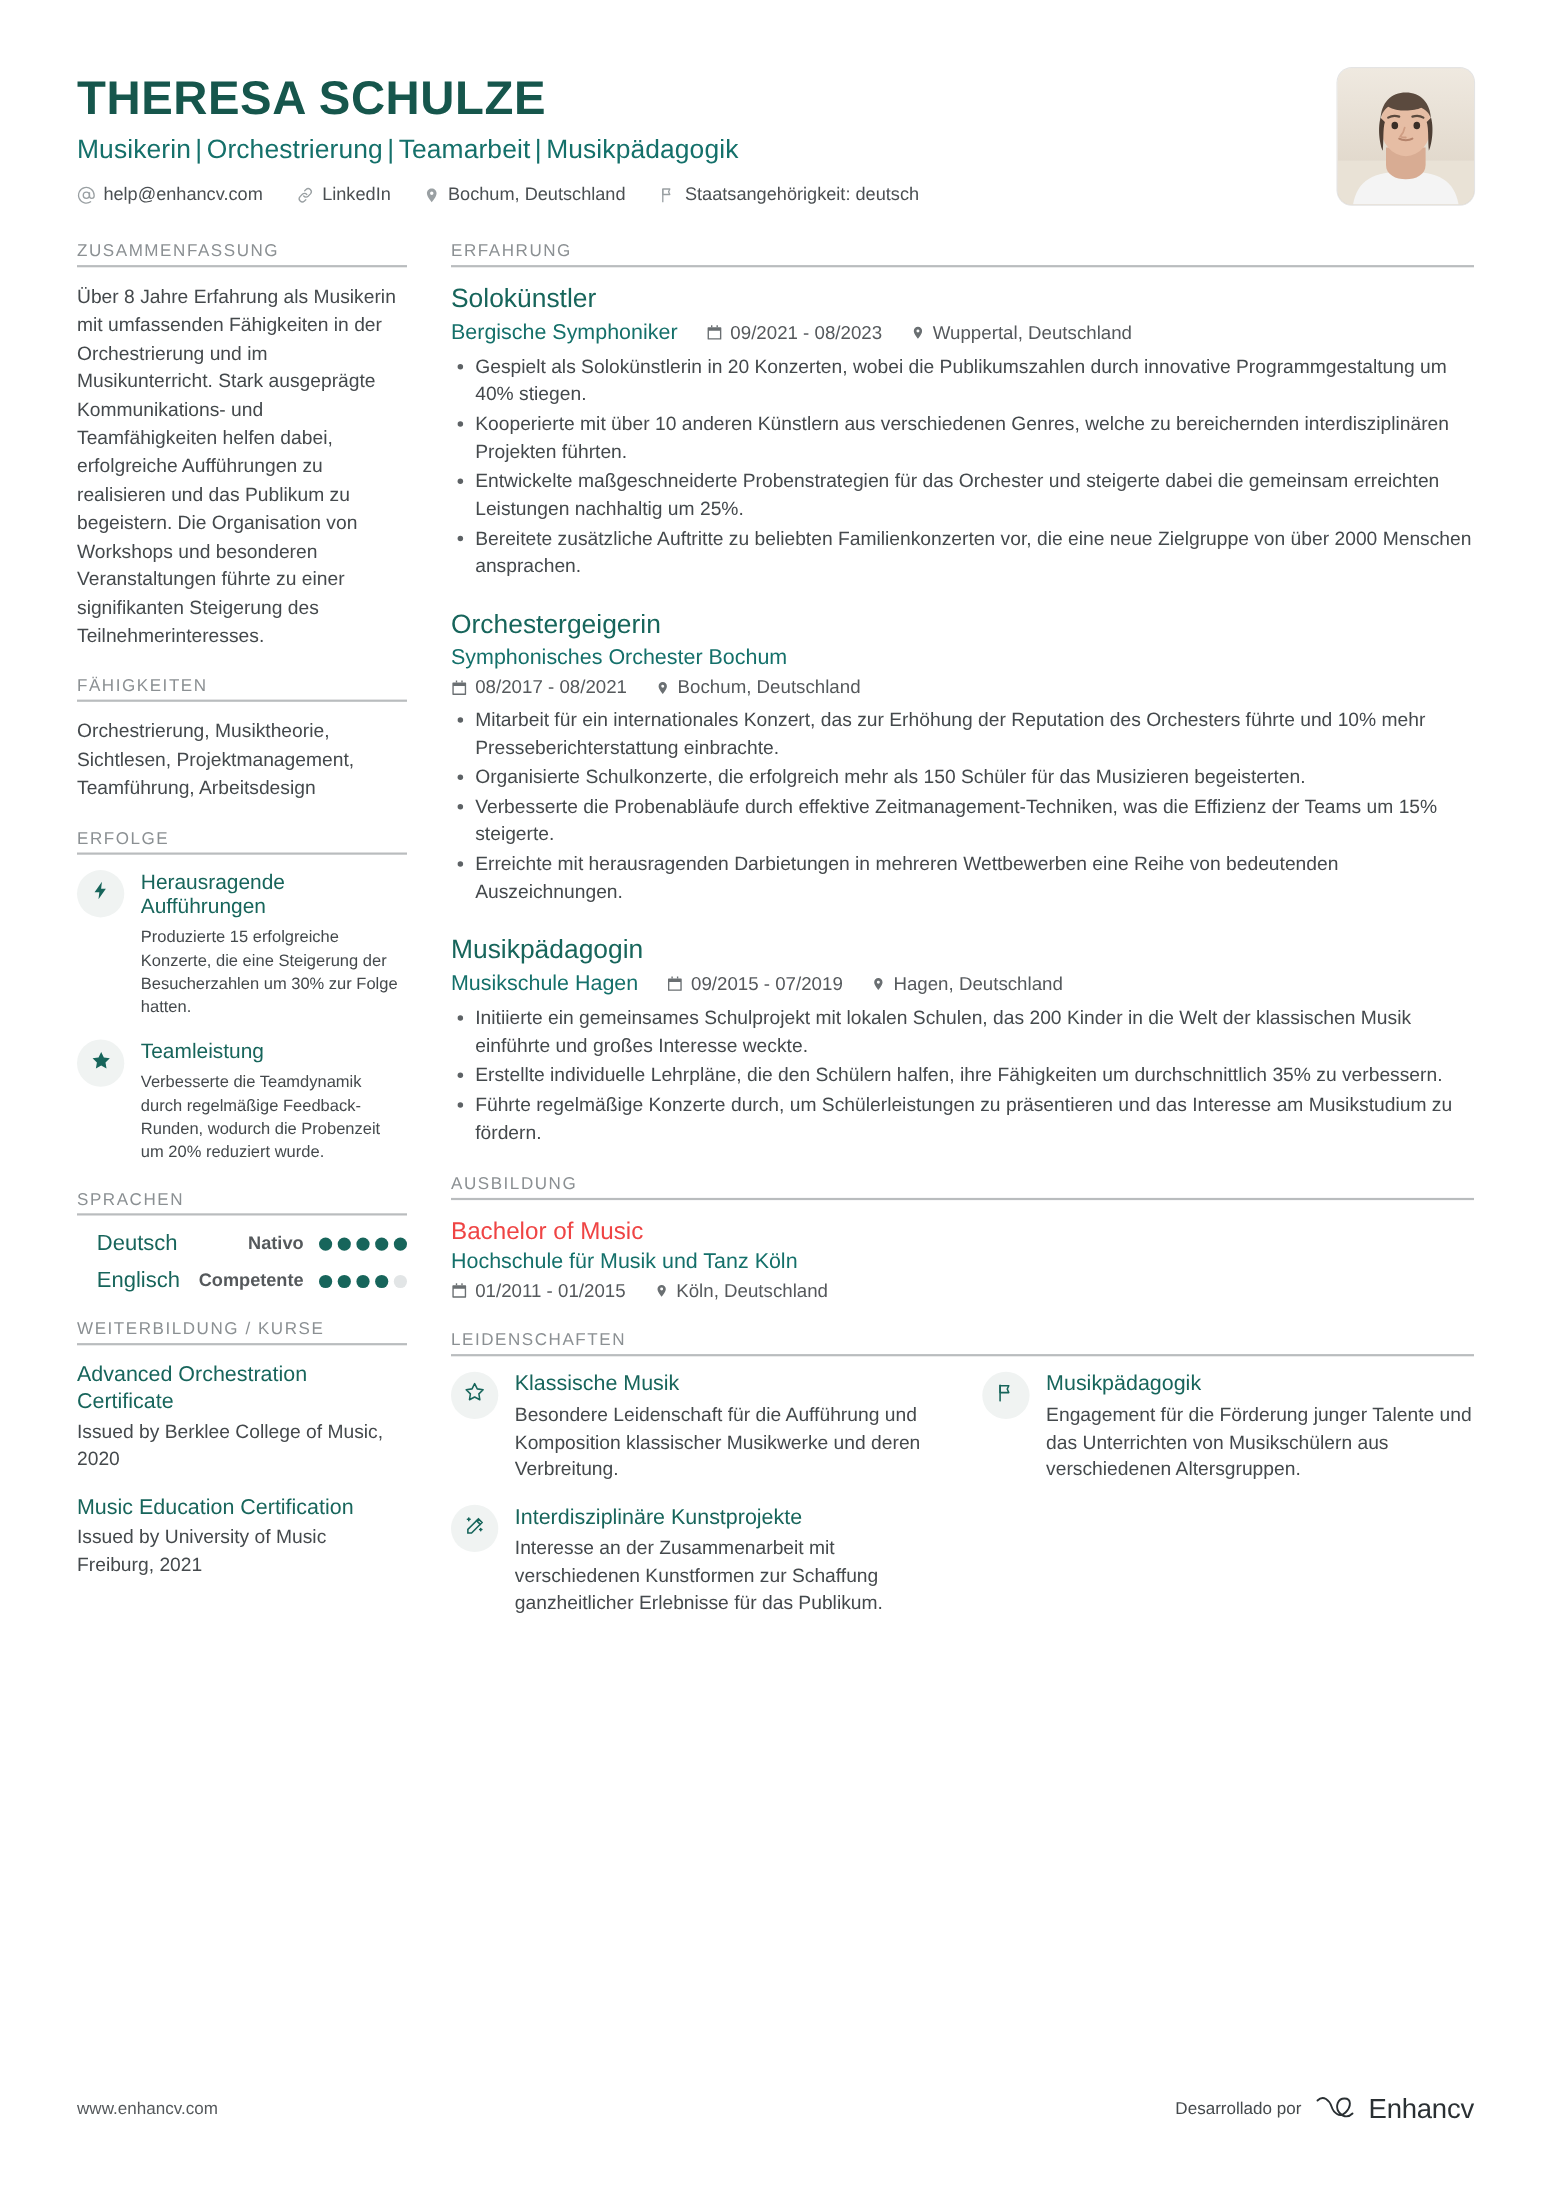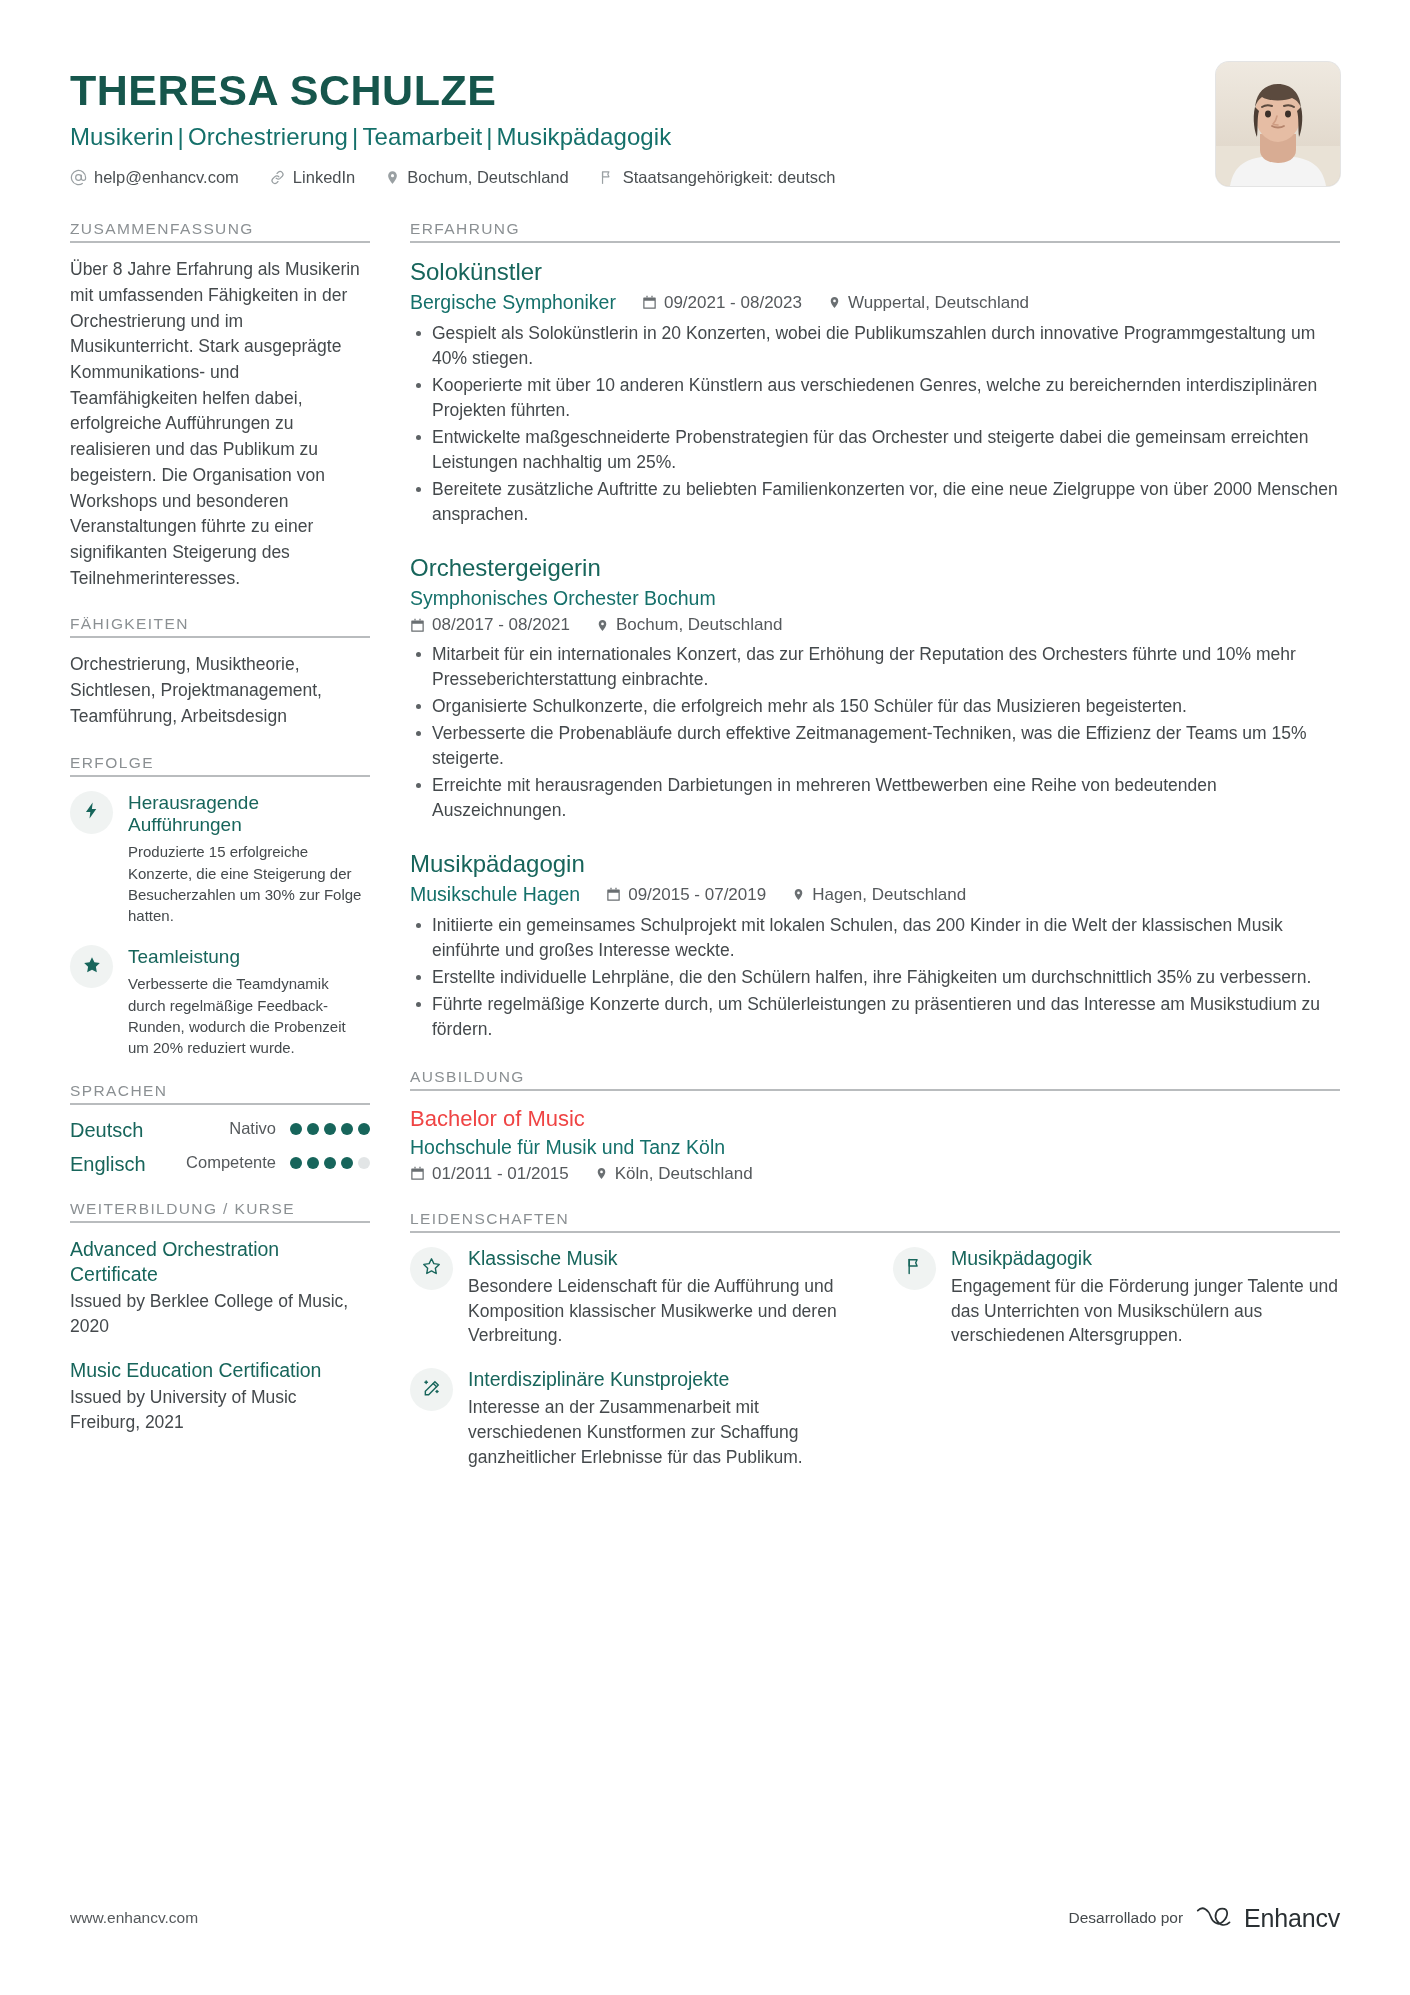--- a/index.html
+++ b/index.html
@@ -103,25 +103,26 @@
   .ach-body { padding-top: 1px; }
   .ach-title {
     font-size: 19px;
     color: #17655b;
     line-height: 1.2;
     margin-bottom: 4px;
   }
   .ach-desc { font-size: 15px; line-height: 1.42; color: #44494c; }
 
   .lang-row {
-    display: flex; align-items: flex-start; justify-content: space-between;
+    display: flex; align-items: center; justify-content: space-between;
     margin-bottom: 11px;
+    margin-left: 18px;
   }
   .lang-name { font-size: 20px; color: #17655b; }
-  .lang-right { display: flex; align-items: center; gap: 14px; }
+  .lang-right { display: flex; align-items: center; gap: 14px; font-weight: bold; }
   .lang-level { font-size: 16.5px; color: #55595c; }
   .dots { display: flex; gap: 5px; }
   .dot { width: 12px; height: 12px; border-radius: 50%; background: #e2e5e6; }
   .dot.on { background: #17655b; }
 
   .course-item { margin-bottom: 19px; }
   .course-title {
     font-size: 19.5px;
     color: #17655b;
     line-height: 1.25;

